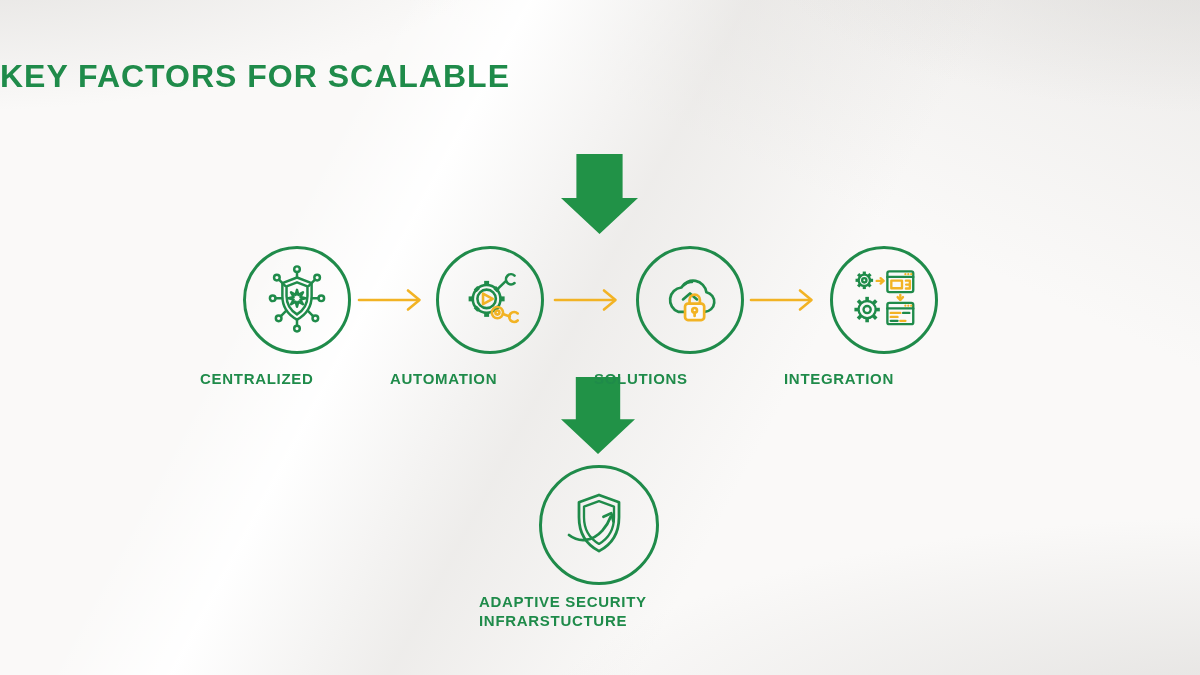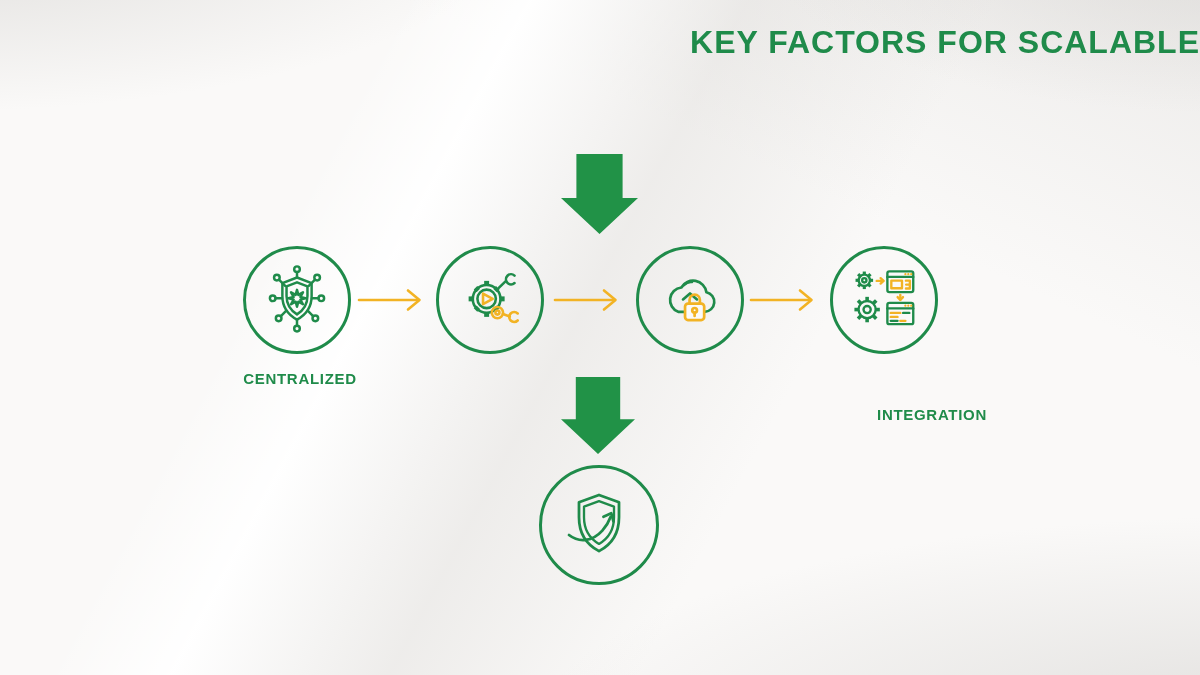--- a/index.html
+++ b/index.html
@@ -15,22 +15,22 @@
     position:relative; width:1200px; height:675px; overflow:hidden;
     background:
       radial-gradient(130% 70% at 106% 110%, rgba(203,201,198,.55), rgba(255,255,255,0) 48%),
       radial-gradient(95% 55% at -6% -12%, rgba(206,204,201,.62), rgba(255,255,255,0) 52%),
       radial-gradient(70% 45% at 102% -8%, rgba(212,210,207,.55), rgba(255,255,255,0) 55%),
       linear-gradient(118deg, rgba(255,255,255,0) 26%, rgba(255,255,255,.95) 34%, rgba(218,216,213,.38) 48%, rgba(255,255,255,0) 64%),
       linear-gradient(205deg, rgba(222,220,218,.45), rgba(255,255,255,0) 30%),
       var(--bg);
   }
   .title{
-    position:absolute; top:24px; left:0; width:100%; margin:0;
-    text-align:right; color:var(--green);
+    position:absolute; top:58px; left:0; width:100%; margin:0;
+    text-align:left; color:var(--green);
     font-size:32px; line-height:37px; font-weight:800; letter-spacing:1px;
   }
   .title span{display:block;}
   .big-arrow{
     position:absolute; background:var(--green-arrow);
     clip-path:polygon(20% 0, 80% 0, 80% 55%, 100% 55%, 50% 100%, 0 55%, 20% 55%);
   }
   .a1{left:561px; top:154px; width:77px; height:80px;}
   .a2{left:561px; top:377px; width:74px; height:77px;}
   .node{
@@ -41,28 +41,28 @@
   .n1{left:243px; top:246px; width:108px; height:108px;}
   .n2{left:436px; top:246px; width:108px; height:108px;}
   .n3{left:636px; top:246px; width:108px; height:108px;}
   .n4{left:830px; top:246px; width:108px; height:108px;}
   .n5{left:539px; top:465px; width:120px; height:120px;}
   .conn{position:absolute; top:286px;}
   .c1{left:357px;}
   .c2{left:553px;}
   .c3{left:749px;}
   .label{
-    position:absolute; color:var(--green); text-align:center;
+    position:absolute; color:var(--green); 
     font-size:15px; line-height:19px; font-weight:800; letter-spacing:.7px;
   }
   .label span{display:block;}
   .l1{left:200px; top:369px; width:200px;}
   .l2{left:390px; top:369px; width:200px;}
   .l3{left:594px; top:369px; width:200px;}
-  .l4{left:832px; top:369px; width:200px;margin-top:36px;}
+  .l4{left:784px; top:369px; width:200px;}
   .l5{left:479px; top:592px; width:240px;}
 </style>
 </head>
 <body>
 
 <div class="stage">
 
   <h1 class="title">
     <span>KEY FACTORS FOR SCALABLE</span>
   </h1>
@@ -230,21 +230,27 @@
   <svg class="conn c3" width="74" height="28" viewBox="0 0 74 28">
     <g fill="none" stroke="#F2B324" stroke-width="2.6" stroke-linecap="round" stroke-linejoin="round">
       <path d="M2 14 H61"></path>
         <path d="M51 4.5 L62.5 14 L51 23.5"></path>
     </g>
   </svg>
 
   <div class="label l1">
     <span>CENTRALIZED</span>
   </div>
+  <div class="label l2">
+    <span>AUTOMATION</span>
+  </div>
   <div class="label l3">
+    <span>SOLUTIONS</span>
   </div>
   <div class="label l4">
     <span>INTEGRATION</span>
   </div>
   <div class="label l5">
+    <span>ADAPTIVE SECURITY</span>
+    <span>INFRARSTUCTURE</span>
   </div>
 
 </div>
 
 </body></html>

